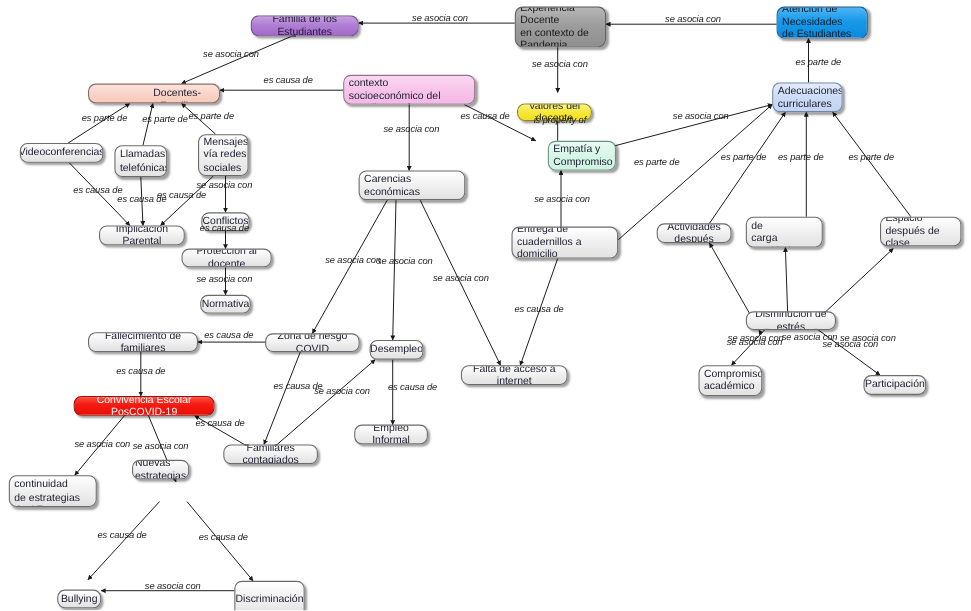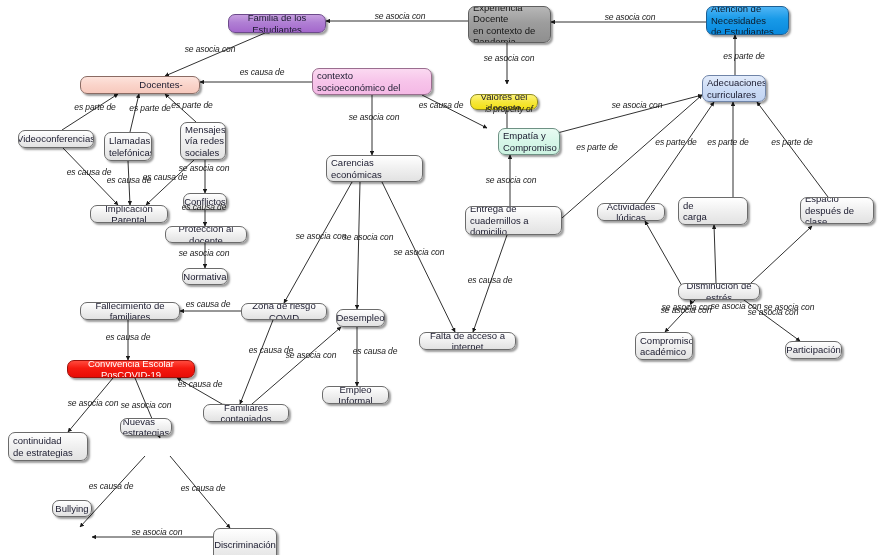--- a/index.html
+++ b/index.html
@@ -165,21 +165,21 @@
 curriculares</div>
       <div class="cmap-node " style="left: 18px; top: 130px; width: 76px; height: 18px; justify-content: center; text-align: center;">Videoconferencias</div>
       <div class="cmap-node " style="left: 104px; top: 132px; width: 48px; height: 29px; justify-content: flex-start; text-align: left;">Llamadas
 telefónicas</div>
       <div class="cmap-node " style="left: 180px; top: 122px; width: 46px; height: 38px; justify-content: flex-start; text-align: left;">Mensajes
 vía redes
 sociales</div>
       <div class="cmap-node c-mint" style="left: 480px; top: 128px; width: 62px; height: 27px; justify-content: flex-start; text-align: left; margin-left: 18px;">Empatía y
 Compromiso</div>
       <div class="cmap-node " style="left: 326px; top: 155px; width: 97px; height: 27px; justify-content: flex-start; text-align: left;">Carencias económicas</div>
-      <div class="cmap-node " style="left: 597px; top: 203px; width: 68px; height: 18px; justify-content: center; text-align: center;">Actividades lúdicas</div>
+      <div class="cmap-node " style="left: 597px; top: 203px; width: 68px; height: 18px; justify-content: center; text-align: center;">Actividades después</div>
       <div class="cmap-node " style="left: 678px; top: 197px; width: 70px; height: 28px; justify-content: flex-start; text-align: left;">Disminución de
 carga académica</div>
       <div class="cmap-node " style="left: 800px; top: 197px; width: 74px; height: 27px; justify-content: flex-start; text-align: left;">Espacio después de
 clase</div>
       <div class="cmap-node " style="left: 90px; top: 205px; width: 78px; height: 18px; justify-content: center; text-align: center;">Implicación Parental</div>
       <div class="cmap-node " style="left: 183px; top: 193px; width: 44px; height: 17px; justify-content: center; text-align: center;">Conflictos</div>
       <div class="cmap-node " style="left: 165px; top: 226px; width: 82px; height: 17px; justify-content: center; text-align: center;">Protección al docente</div>
       <div class="cmap-node " style="left: 465px; top: 206px; width: 97px; height: 29px; justify-content: flex-start; text-align: left;">Entrega de cuadernillos a
 domicilio</div>
       <div class="cmap-node " style="left: 182px; top: 268px; width: 46px; height: 17px; justify-content: center; text-align: center;">Normativa</div>
@@ -190,21 +190,21 @@
       <div class="cmap-node " style="left: 419px; top: 332px; width: 97px; height: 18px; justify-content: center; text-align: center;">Falta de acceso a internet</div>
       <div class="cmap-node " style="left: 635px; top: 332px; width: 58px; height: 28px; justify-content: flex-start; text-align: left;">Compromiso
 académico</div>
       <div class="cmap-node " style="left: 785px; top: 341px; width: 57px; height: 18px; justify-content: center; text-align: center;">Participación</div>
       <div class="cmap-node c-red" style="left: 67px; top: 360px; width: 128px; height: 18px; justify-content: center; text-align: center;">Convivencia Escolar PosCOVID-19</div>
       <div class="cmap-node " style="left: 322px; top: 386px; width: 67px; height: 18px; justify-content: center; text-align: center;">Empleo Informal</div>
       <div class="cmap-node " style="left: 203px; top: 404px; width: 86px; height: 18px; justify-content: center; text-align: center;">Familiares contagiados</div>
       <div class="cmap-node " style="left: 8px; top: 432px; width: 80px; height: 29px; justify-content: flex-start; text-align: left;">Falta de continuidad
 de estrategias de CE</div>
       <div class="cmap-node " style="left: 120px; top: 418px; width: 52px; height: 18px; justify-content: center; ">Nuevas estrategias</div>
-      <div class="cmap-node " style="left: 52px; top: 500px; width: 40px; height: 17px; justify-content: center; text-align: right;">Bullying</div>
+      <div class="cmap-node " style="left: 52px; top: 536px; width: 40px; height: 17px; justify-content: center; text-align: right;">Bullying</div>
       <div class="cmap-node " style="left: 213px; top: 528px; width: 64px; height: 34px; justify-content: center; text-align: center;">Discriminación</div>
     </div>
   <div id="label-layer">
       <div class="edge-label" style="left: 630px; top: 18px;">se asocia con</div>
       <div class="edge-label" style="left: 400px; top: 17px;">se asocia con</div>
       <div class="edge-label" style="left: 210px; top: 50px;">se asocia con</div>
       <div class="edge-label" style="left: 509px; top: 59px;">se asocia con</div>
       <div class="edge-label" style="left: 744px; top: 57px;">es parte de</div>
       <div class="edge-label" style="left: 262px; top: 73px;">es causa de</div>
       <div class="edge-label" style="left: 509px; top: 110px;">is property of</div>

